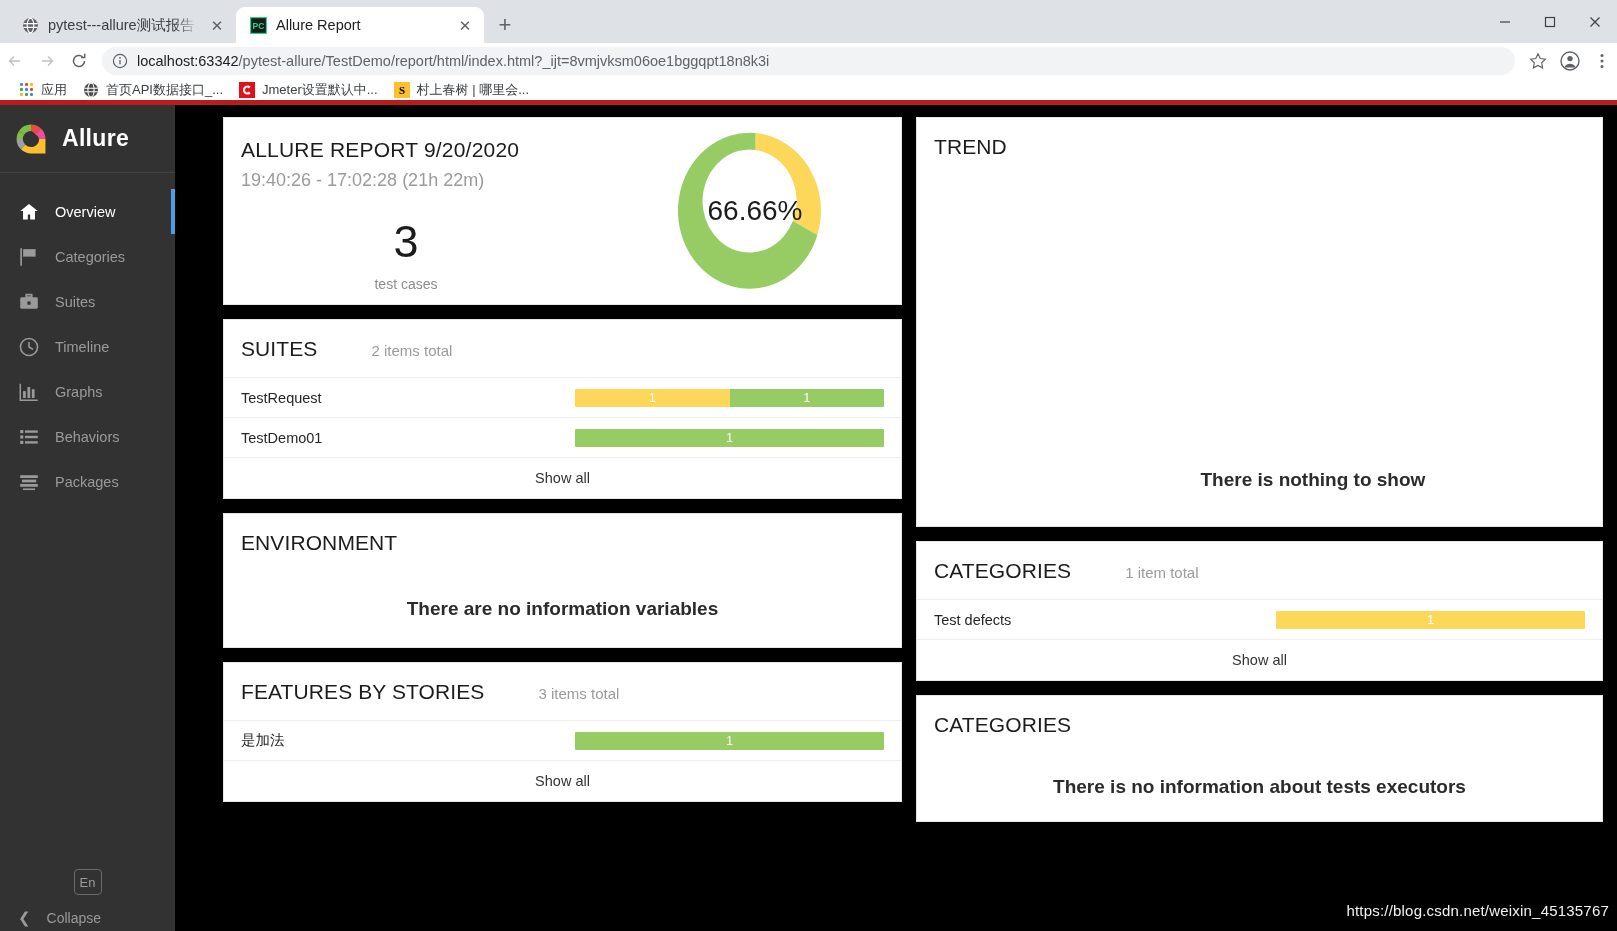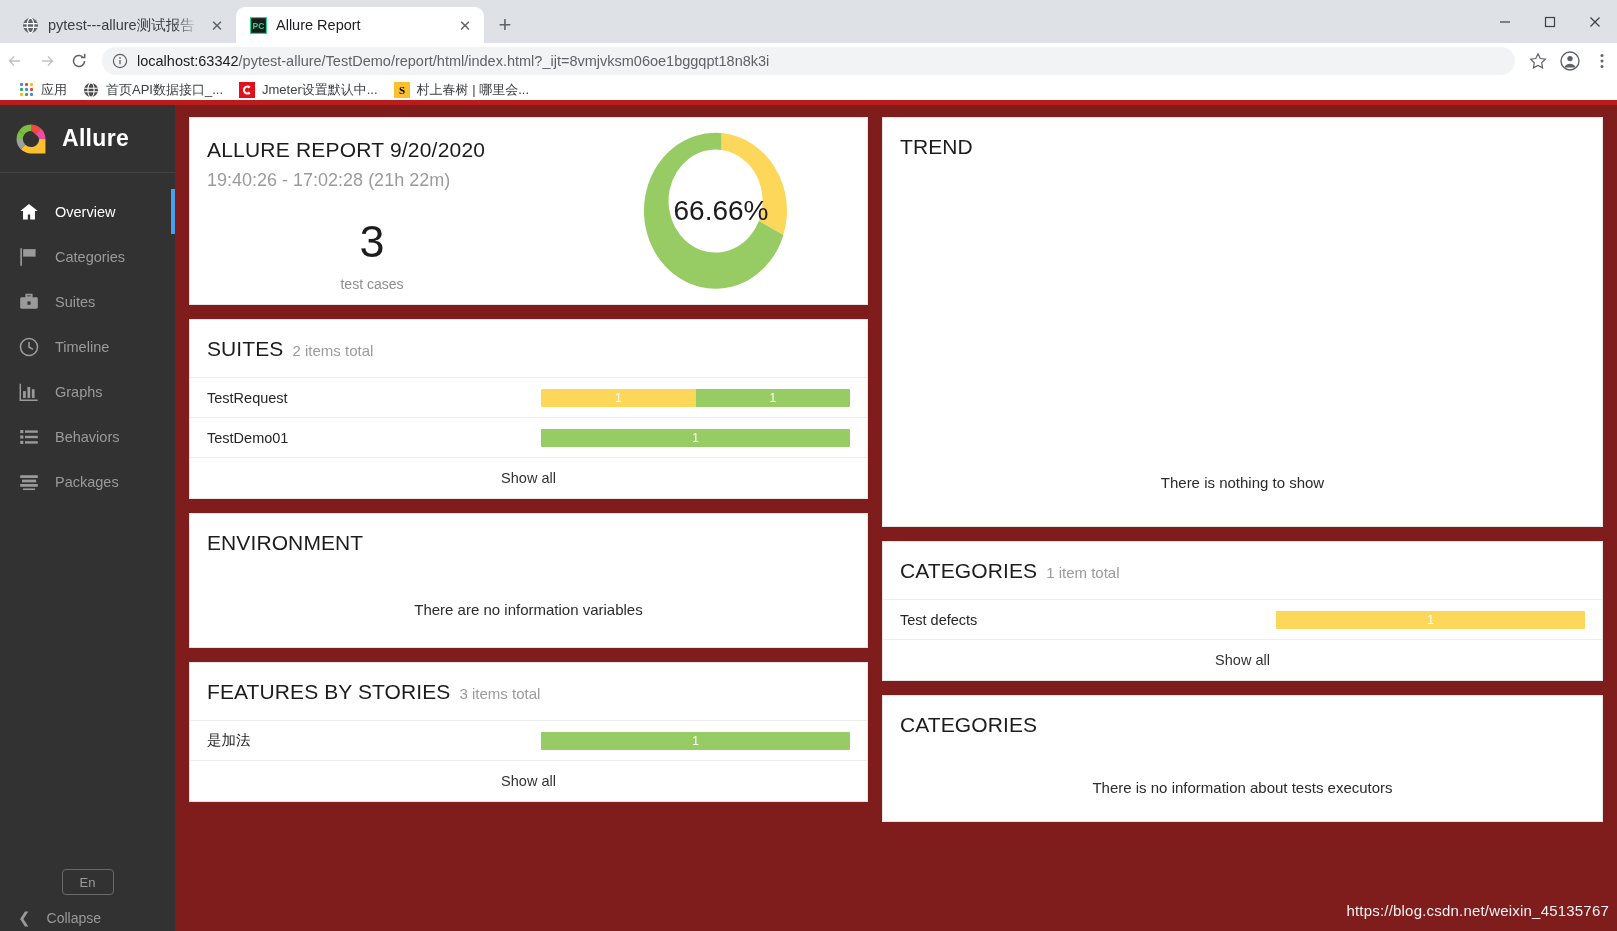--- a/index.html
+++ b/index.html
@@ -93,21 +93,21 @@
   }
   .bm-label { overflow: hidden; text-overflow: ellipsis; }
   .apps-grid {
     width: 14px; height: 14px;
     display: grid; grid-template-columns: repeat(3, 3px);
     grid-template-rows: repeat(3, 3px); gap: 2px; flex: 0 0 auto;
   }
   .apps-grid i { display: block; width: 3px; height: 3px; border-radius: 1px; }
 
   
-  .viewport { flex: 1 1 auto; display: flex; background: #7f1d1d; overflow: hidden; }
+  .viewport { flex: 1 1 auto; display: flex; background: #000000; overflow: hidden; gap: 34px; }
 
   
   .sidebar {
     width: 175px; flex: 0 0 175px; background: #333232;
     display: flex; flex-direction: column; position: relative;
   }
   .brand {
     height: 68px; display: flex; align-items: center; gap: 14px;
     padding-left: 14px; border-bottom: 1px solid #454444;
   }
@@ -125,21 +125,21 @@
   .navitem.active { color: #fff; }
   .navitem.active .marker {
     position: absolute; right: 0; top: 0; width: 4px; height: 45px;
     background: #4b9fea;
   }
   .sb-bottom {
     margin-top: auto; display: flex; flex-direction: column;
     align-items: center; padding-bottom: 4px;
   }
   .lang-btn {
-    width: 52px; height: 26px; border: 1px solid #6b6a6a; border-radius: 4px;
+    width: 28px; height: 26px; border: 1px solid #6b6a6a; border-radius: 4px;
     color: #9a9a9a; font-size: 13px; display: flex;
     align-items: center; justify-content: center; margin-bottom: 14px;
   }
   .collapse-row {
     display: flex; align-items: center; gap: 16px;
     color: #9a9a9a; font-size: 14px; width: 100%; padding-left: 18px;
   }
   .collapse-chev { font-size: 15px; }
 
   
@@ -157,21 +157,21 @@
   .card-head {
     padding: 17px 17px 16px 17px;
     border-bottom: 1px solid #eeeeee;
     display: flex; align-items: baseline; gap: 9px;
   }
   .card-head.noborder { border-bottom: none; }
   .card-title {
     font-size: 21px; color: #1c1c1c; font-weight: normal;
     letter-spacing: 0.1px;
   }
-  .card-sub { font-size: 15px; color: #9b9b9b; }
+  .card-sub { font-size: 15px; color: #9b9b9b; margin-left: 45px; }
 
   
   .summary { display: flex; position: relative; min-height: 188px; }
   .summary-left { flex: 1 1 auto; padding: 20px 0 0 17px; }
   .sum-title {
     font-size: 21px; color: #1c1c1c; letter-spacing: .2px;
   }
   .sum-time { font-size: 18px; color: #9b9b9b; margin-top: 8px; }
   .sum-count-wrap {
     margin-top: 28px; width: 330px; text-align: center;
@@ -203,29 +203,29 @@
   .seg {
     display: flex; align-items: center; justify-content: center;
     font-size: 12px; color: #fff; height: 100%;
   }
   .showall {
     height: 40px; display: flex; align-items: center;
     justify-content: center; font-size: 14.5px; color: #333;
   }
   .empty {
     display: flex; align-items: center; justify-content: center;
-    font-size: 15px; color: #2b2b2b;
+    font-size: 19px; color: #2b2b2b; font-weight: bold;
   }
   .empty-env { height: 76px; }
   .empty-exec { height: 68px; }
   .trend-body {
     flex: 1 1 auto; display: flex; align-items: flex-end;
     justify-content: center; padding-bottom: 35px;
   }
-  .trend-card { display: flex; flex-direction: column; height: 410px; }
+  .trend-card { display: flex; flex-direction: row; height: 410px; }
 
   .watermark {
     position: absolute; right: 8px; bottom: 12px;
     font-size: 15px; color: #f2f2f2; letter-spacing: .2px;
     white-space: nowrap;
   }
 </style>
 </head>
 <body>
 

